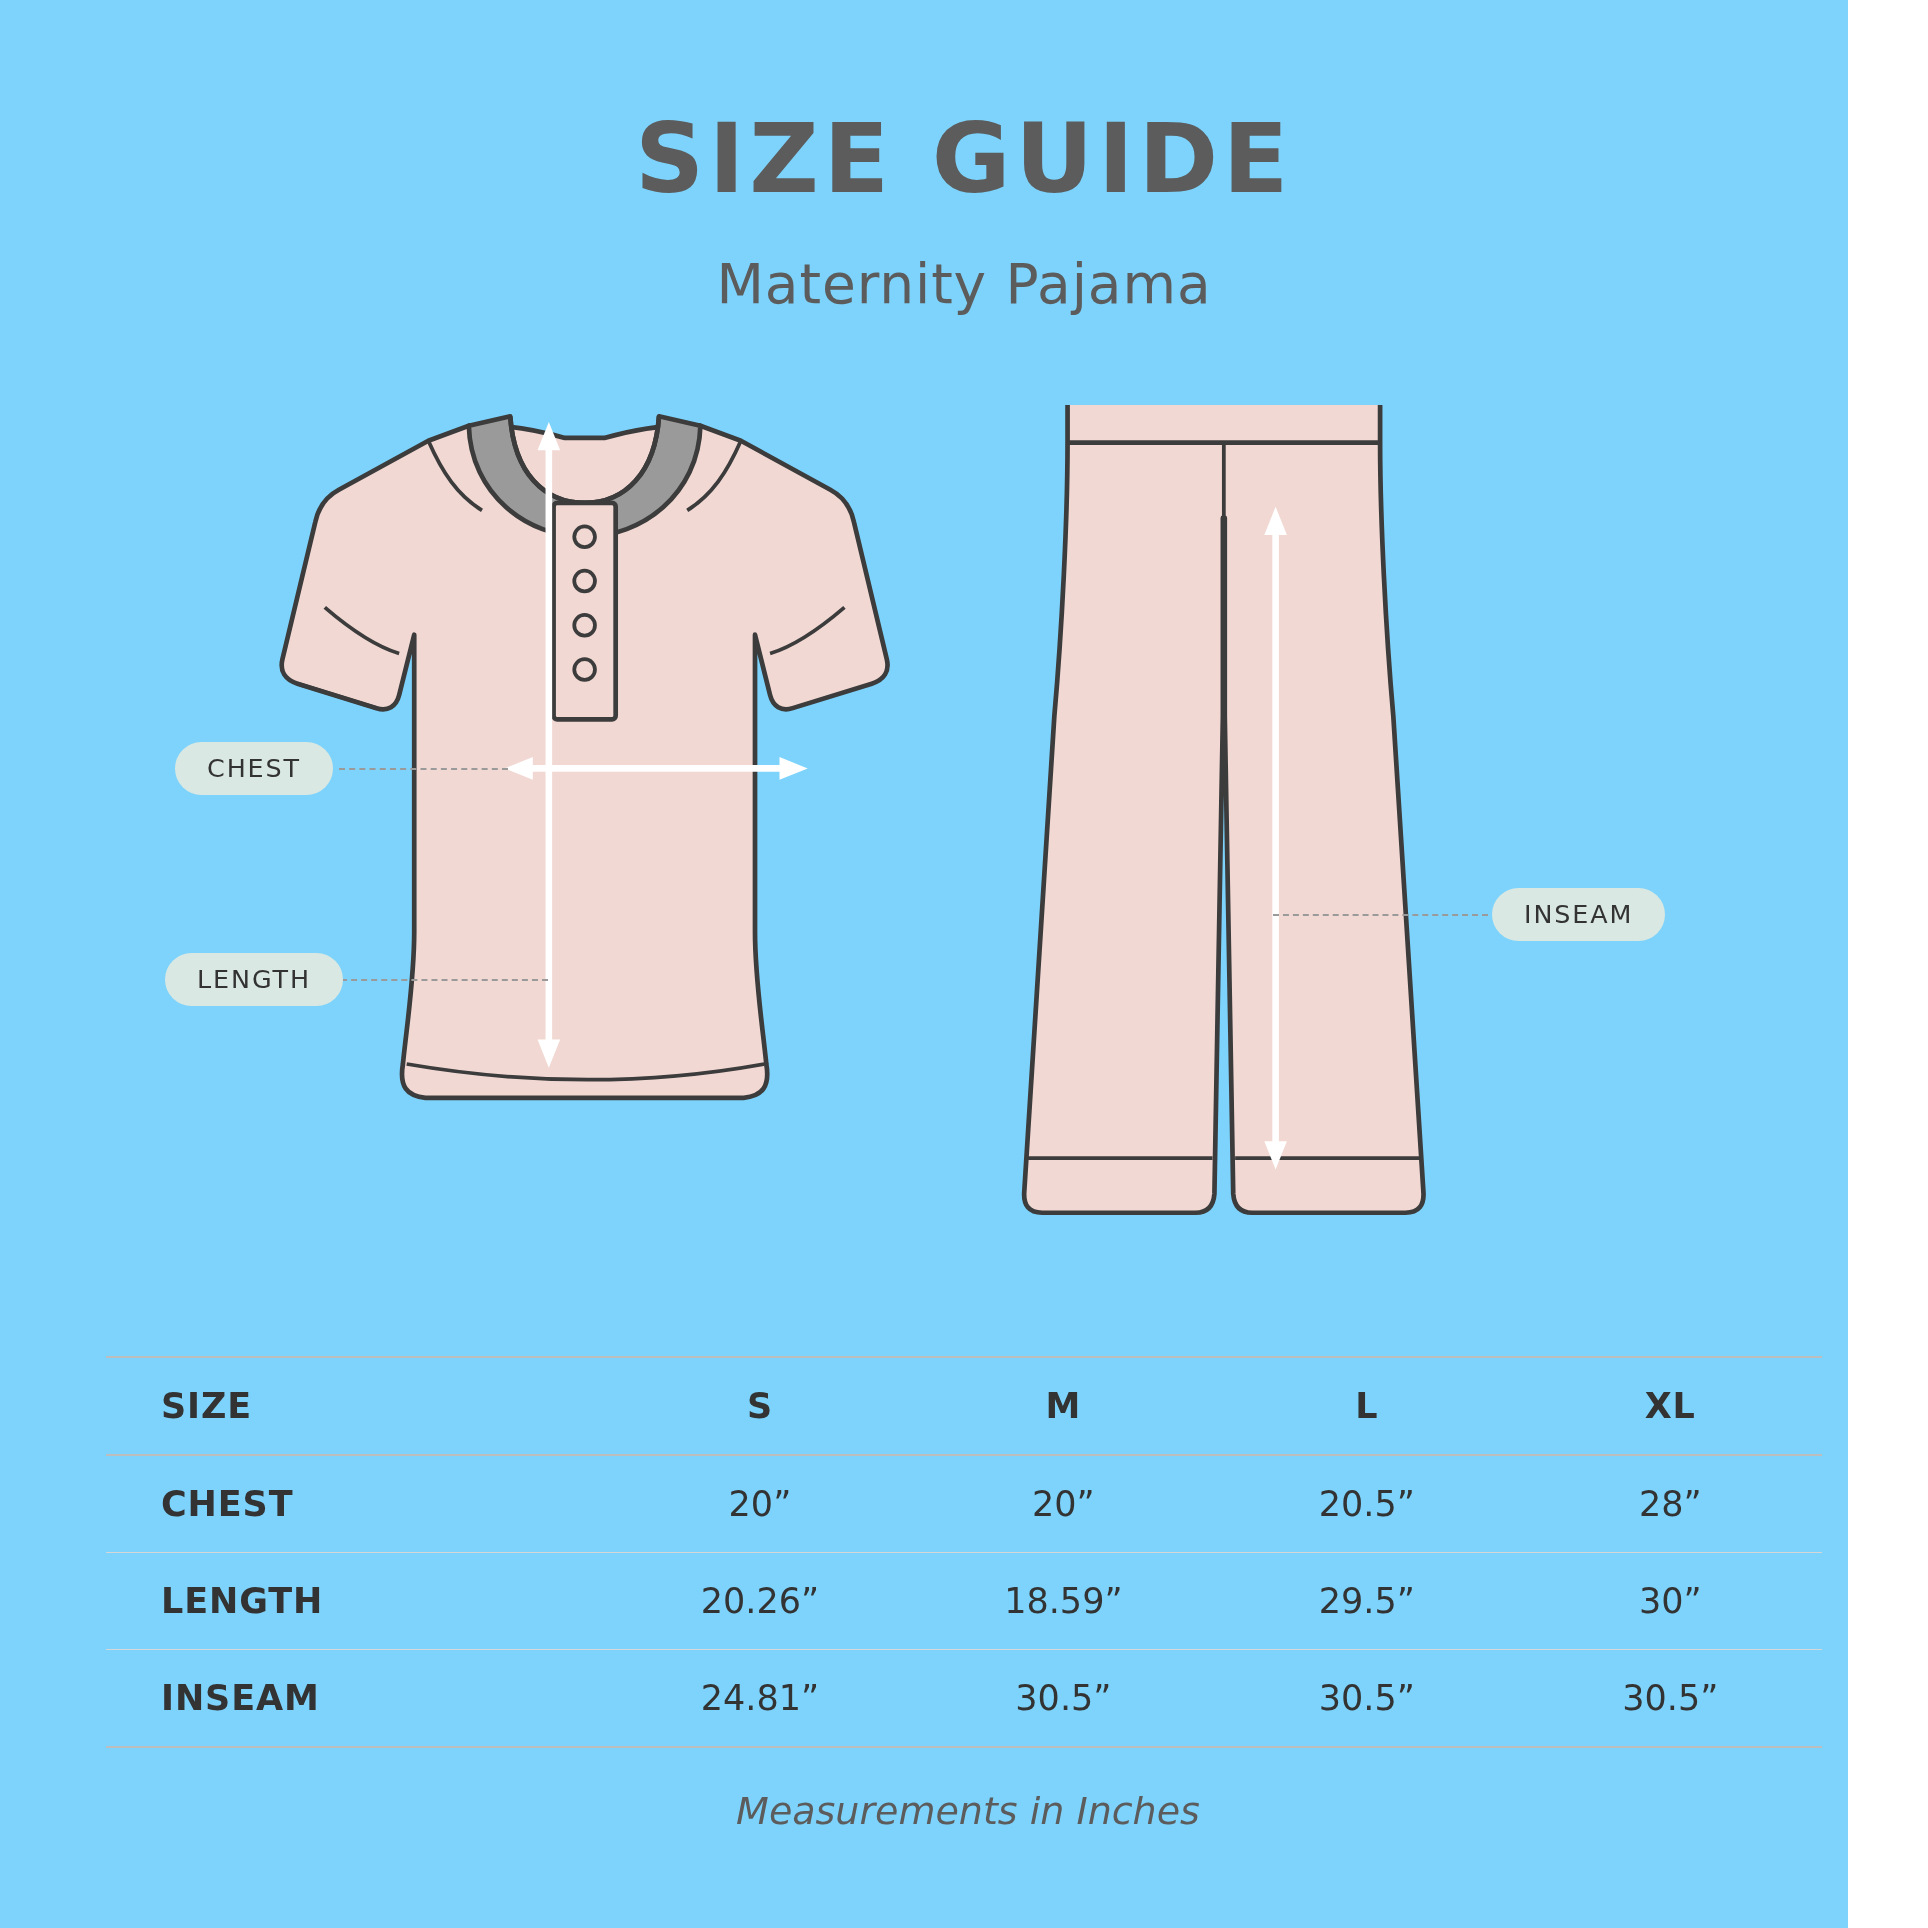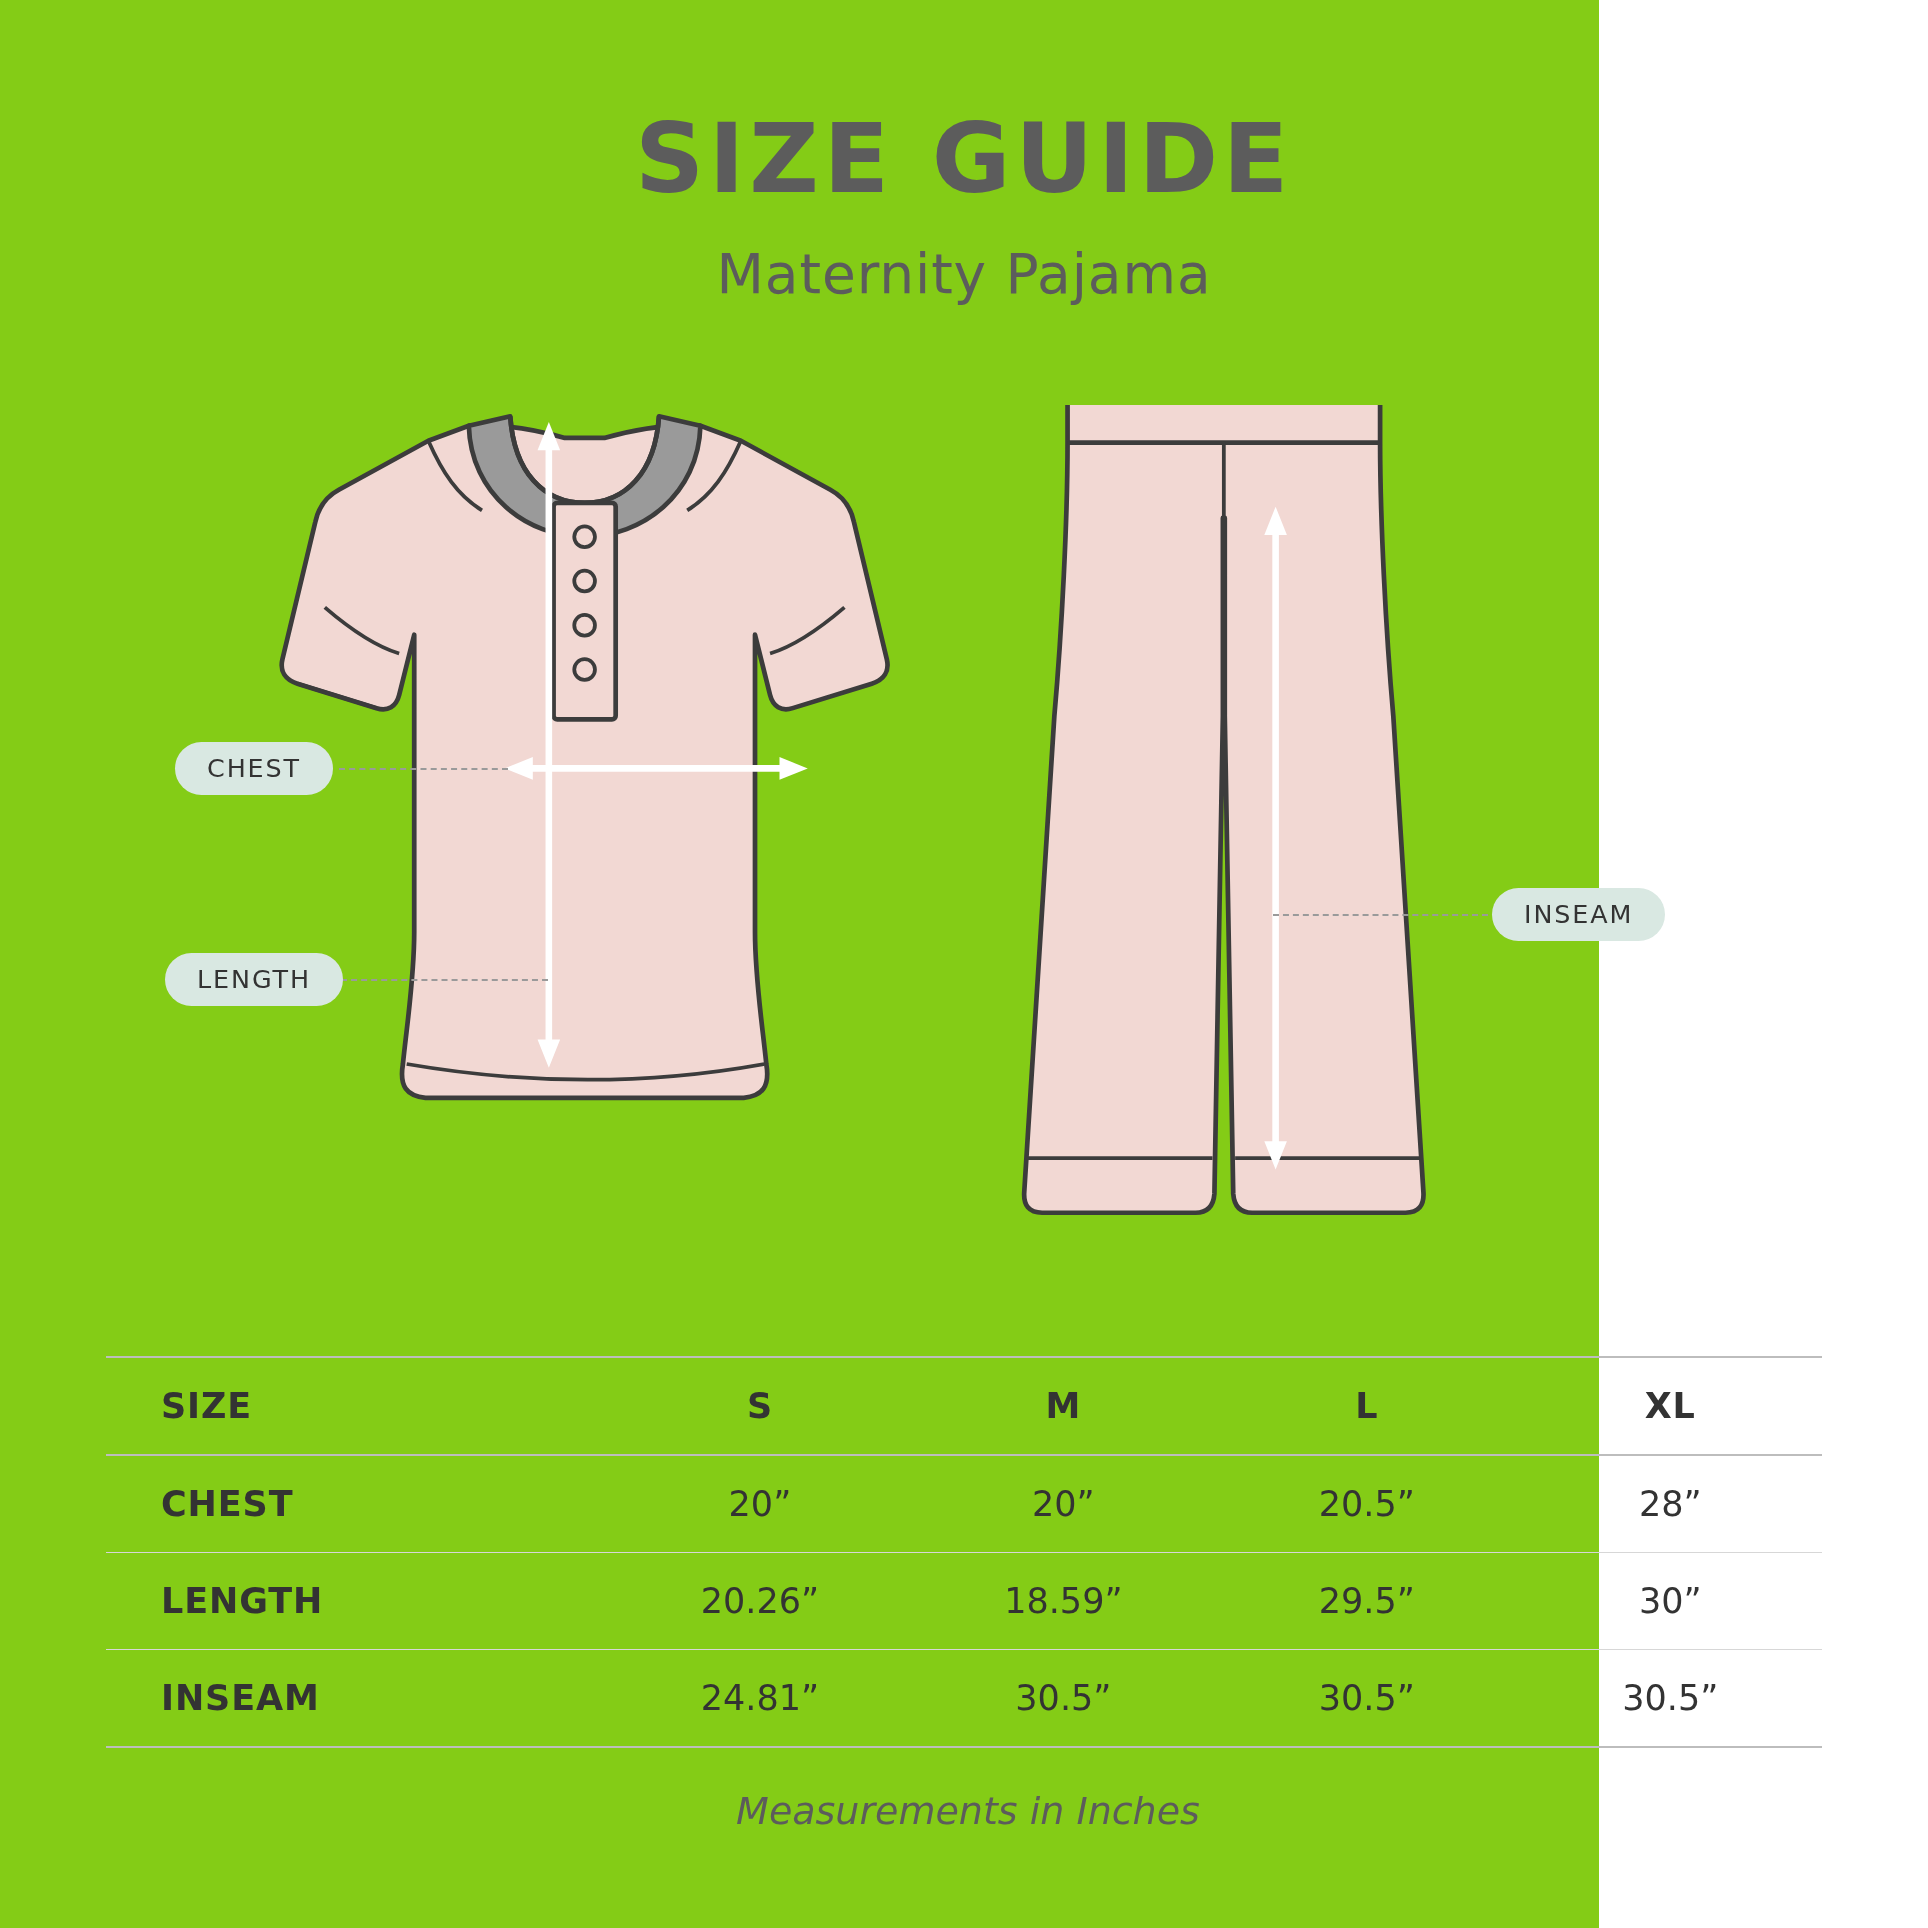--- a/index.html
+++ b/index.html
@@ -10,43 +10,43 @@
   body {
     width: 1928px;
     height: 1928px;
     font-family: "DejaVu Sans", sans-serif;
     color: #4a4a4a;
     position: relative;
     overflow: hidden;
   }
   .page {
     position: relative;
-    width: 1599px;
+    width: 1848px;
     height: 1928px;
-    background: #84cc16;
+    background: #7dd3fc;
   }
 
   
   .header {
     position: absolute;
     top: 111px;
     left: 0;
     width: 1928px;
     text-align: center;
   }
   .title {
     font-size: 96px;
     font-weight: bold;
     letter-spacing: 4.7px;
     color: #5c5c5c;
     line-height: 1.0;
     font-family: "DejaVu Sans", sans-serif;
   }
   .subtitle {
-    margin-top: 35px;
+    margin-top: 45px;
     font-size: 55px;
     font-weight: normal;
     letter-spacing: 0.9px;
     color: #5c5c5c;
   }
 
   
   .illustration {
     position: absolute;
     top: 405px;

